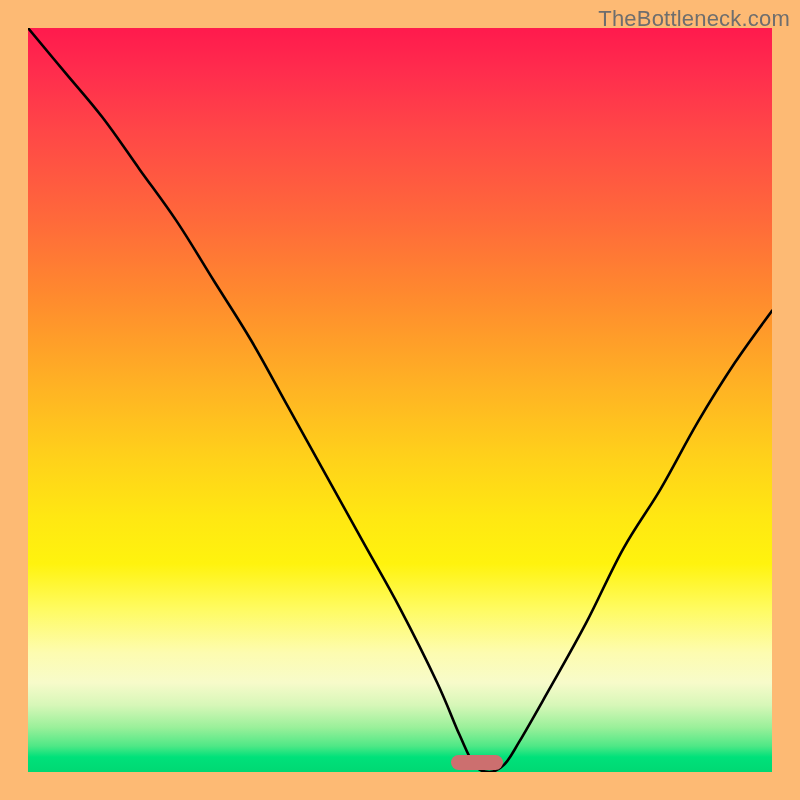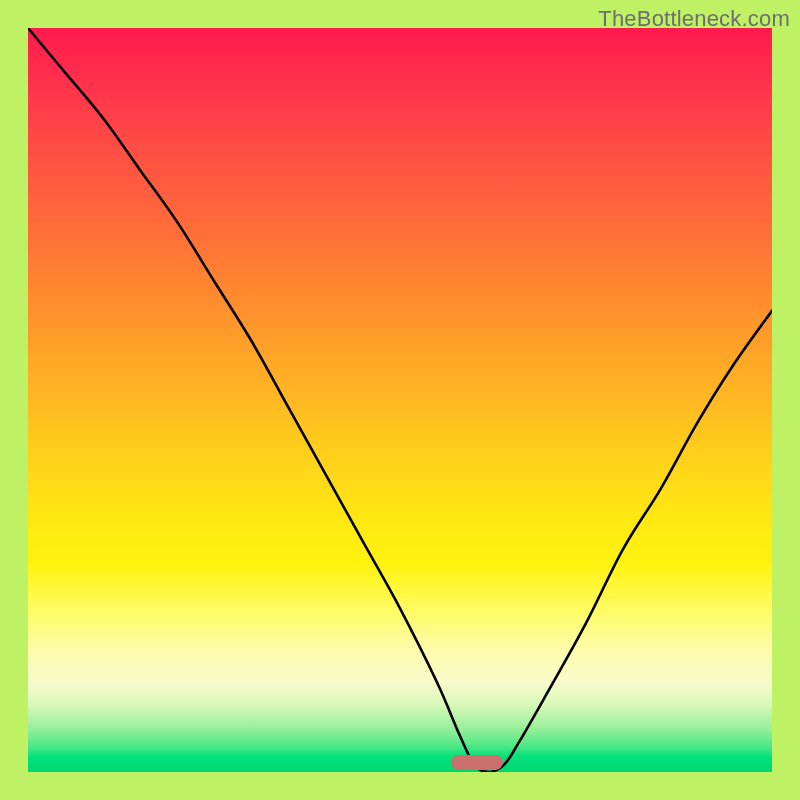--- a/index.html
+++ b/index.html
@@ -8,21 +8,21 @@
     width: 800px;
     height: 800px;
     background: #000;
     overflow: hidden;
     font-family: Arial, Helvetica, sans-serif;
   }
   .frame {
     position: relative;
     width: 800px;
     height: 800px;
-    background: #bef264;
+    background: #fdba74;
   }
   .plot-area {
     position: absolute;
     left: 28px;
     top: 28px;
     width: 744px;
     height: 744px;
     
     background: linear-gradient(
       to bottom,

